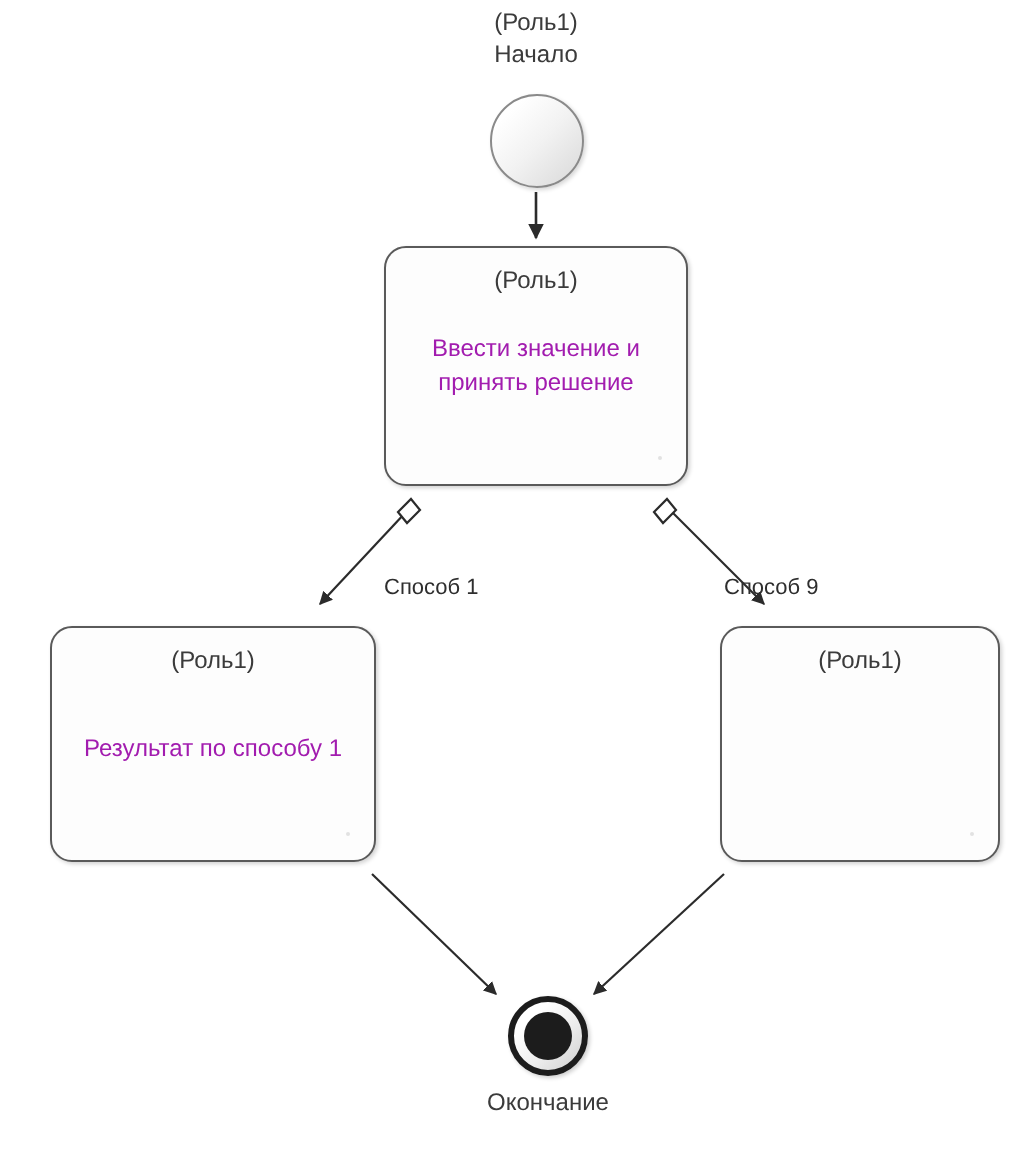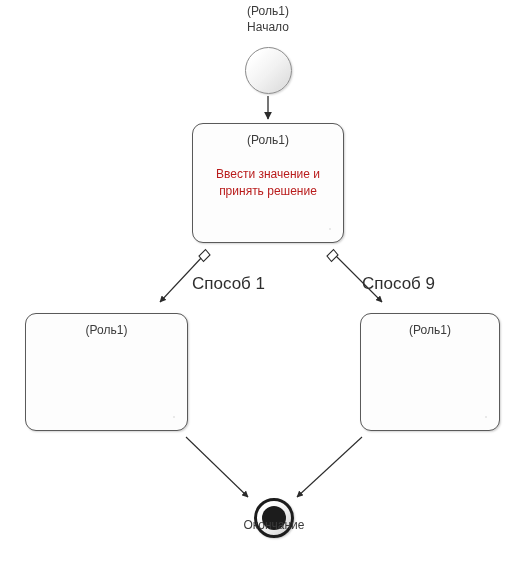--- a/index.html
+++ b/index.html
@@ -29,23 +29,24 @@
     position: absolute;
     text-align: center;
     color: #3b3b3b;
     font-size: 12px;
     line-height: 16px;
     white-space: pre;
   }
   .edge-label {
     position: absolute;
     color: #2e2e2e;
-    font-size: 17px;
+    font-size: 11px;
     line-height: 14px;
     white-space: pre;
+    margin-top: 10px;
   }
 
   
   .activity {
     position: absolute;
     box-sizing: border-box;
     background: #fdfdfd;
     border: 1.6px solid #5a5a5a;
     border-radius: 11px;
     box-shadow: 1px 1px 2px rgba(0,0,0,0.18);
@@ -58,21 +59,21 @@
     text-align: center;
     color: #3b3b3b;
     font-size: 12px;
     line-height: 15px;
   }
   .activity .body {
     position: absolute;
     left: 8px;
     right: 8px;
     text-align: center;
-    color: #b91c1c;
+    color: #a21caf;
     font-size: 12px;
     line-height: 17px;
   }
   .activity .grip {
     position: absolute;
     right: 12px;
     bottom: 12px;
     width: 2px;
     height: 2px;
     background: #e2e2e2;
@@ -153,27 +154,28 @@
     <div class="body" style="top:42px;">Ввести значение и
 принять решение</div>
     <div class="grip"></div>
   </div>
 
   <div class="edge-label" style="left:192px; top:277px;">Способ 1</div>
   <div class="edge-label" style="left:362px; top:277px;">Способ 9</div>
 
   <div class="activity" style="left:25px; top:313px; width:163px; height:118px;">
     <div class="role">(Роль1)</div>
+    <div class="body" style="top:52px;">Результат по способу 1</div>
     <div class="grip"></div>
   </div>
 
   <div class="activity" style="left:360px; top:313px; width:140px; height:118px;">
     <div class="role">(Роль1)</div>
     <div class="grip"></div>
   </div>
 
   <div class="final-node" style="left:254px; top:498px; width:40px; height:40px;">
     <div class="core"></div>
   </div>
 
-  <div class="node-caption" style="left:214px; top:517px; width:120px;">Окончание</div>
+  <div class="node-caption" style="left:214px; top:543px; width:120px;">Окончание</div>
 
 </div>
 
 </body></html>

